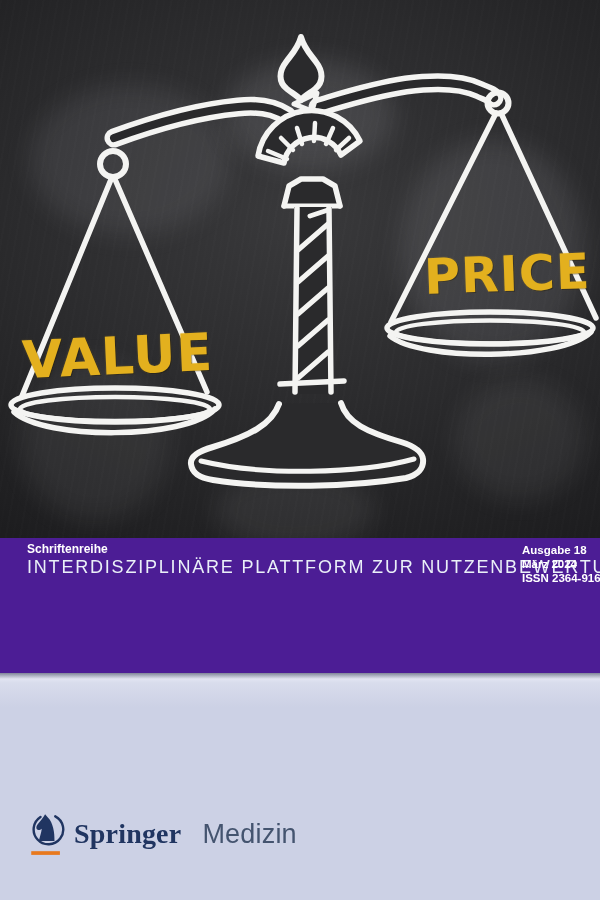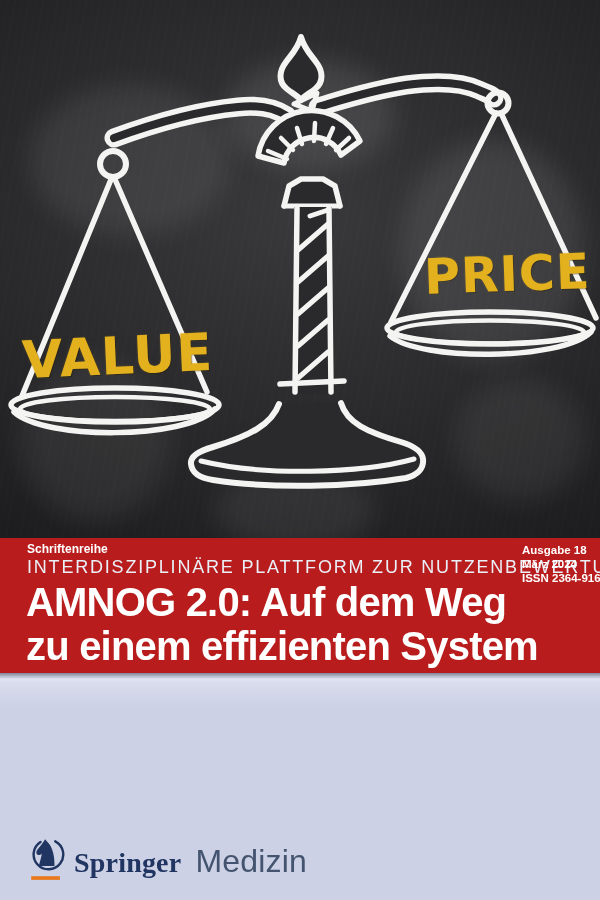--- a/index.html
+++ b/index.html
@@ -30,21 +30,21 @@
   .chalk-label{
     position:absolute;font-family:"DejaVu Sans",sans-serif;font-weight:bold;
     color:#e3b01e;text-shadow:1px 1px 0 rgba(0,0,0,.3), 0 0 2px rgba(227,176,30,.35);
     letter-spacing:1px;line-height:1;
   }
   .chalk-label.value{left:22px;top:330px;font-size:52px;transform:rotate(-2.5deg);}
   .chalk-label.price{left:424px;top:250px;font-size:49px;transform:rotate(-2deg);}
   
   .banner{
     position:absolute;left:0;top:538px;width:600px;height:135px;overflow:hidden;
-    background:#b91c1c;color:#fff;
+    background:#4c1d95;color:#fff;
   }
   .banner .series{position:absolute;left:27px;top:4px;font-size:12px;font-weight:bold;}
   .banner .platform{
     position:absolute;left:27px;top:19px;font-size:18px;letter-spacing:1.8px;
     color:#eaf0f8;white-space:nowrap;
   }
   .banner .issue-block{
     position:absolute;left:522px;top:5px;font-size:11.5px;font-weight:bold;
     line-height:14.2px;white-space:nowrap;
   }
@@ -55,30 +55,30 @@
   .banner-shadow{
     position:absolute;left:0;top:673px;width:600px;height:6px;
     background:linear-gradient(180deg, rgba(15,25,55,.5), rgba(15,25,55,0));
     z-index:3;
   }
   
   .footer{
     position:absolute;left:0;top:673px;width:600px;height:227px;
     background:linear-gradient(180deg,#eef0f9 0px,#d8dcec 10px,#ccd1e5 34px,#ccd1e5 100%);
   }
-  .logo{position:absolute;left:28px;top:164px;display:flex;align-items:flex-start;}
+  .logo{position:absolute;left:28px;top:139px;display:flex;align-items:flex-start;}
   .logo .mark{width:37px;height:46px;margin-right:9px;}
   .logo .wordmark{display:flex;align-items:baseline;padding-top:6px;}
   .word-springer{
     font-family:"Liberation Serif",serif;font-weight:bold;font-size:28px;
     color:#203561;letter-spacing:.2px;
   }
   .word-medizin{
-    font-family:"Liberation Sans",sans-serif;font-weight:400;font-size:32px;
-    color:#44546f;margin-left:14px;letter-spacing:.2px;
+    font-family:"Liberation Sans",sans-serif;font-weight:400;font-size:27px;
+    color:#44546f;margin-left:21px;letter-spacing:.2px;
   }
 </style>
 </head>
 <body>
 
 <div class="cover">
 
   <div class="board">
     <div class="blob b1"></div>
     <div class="blob b2"></div>
@@ -147,24 +147,20 @@
   </div>
 
   <div class="banner">
     <div class="series">Schriftenreihe</div>
     <div class="platform">INTERDISZIPLINÄRE PLATTFORM ZUR NUTZENBEWERTUNG</div>
     <div class="issue-block">
       <div>Ausgabe 18</div>
       <div>März 2024</div>
       <div>ISSN 2364-916X</div>
     </div>
-    <div class="title">
-      <div>AMNOG 2.0: Auf dem Weg</div>
-      <div>zu einem effizienten System</div>
-    </div>
   </div>
   <div class="banner-shadow"></div>
 
   <div class="footer">
     <div class="logo">
       <svg class="mark" viewBox="0 0 40 48">
         <path d="M13.5,4.5 A16,16 0 1 0 29.5,3.8" fill="none" stroke="#203561" stroke-width="2.6" stroke-linecap="round"></path>
         <path d="M18.5,1.5 C16.5,5 13.5,8.5 10.5,12.5 C8.2,15.6 8.8,18.2 11.2,18.6 C12.4,18.8 13.7,18.1 14.9,17.2 C14.3,22 12.7,26 11.7,30.4 L28.6,30.4 C29,22 27,10.5 21.5,5.2 Z" fill="#203561"></path>
         <rect x="3.5" y="41.5" width="31" height="4" fill="#e8791e"></rect>
       </svg>

